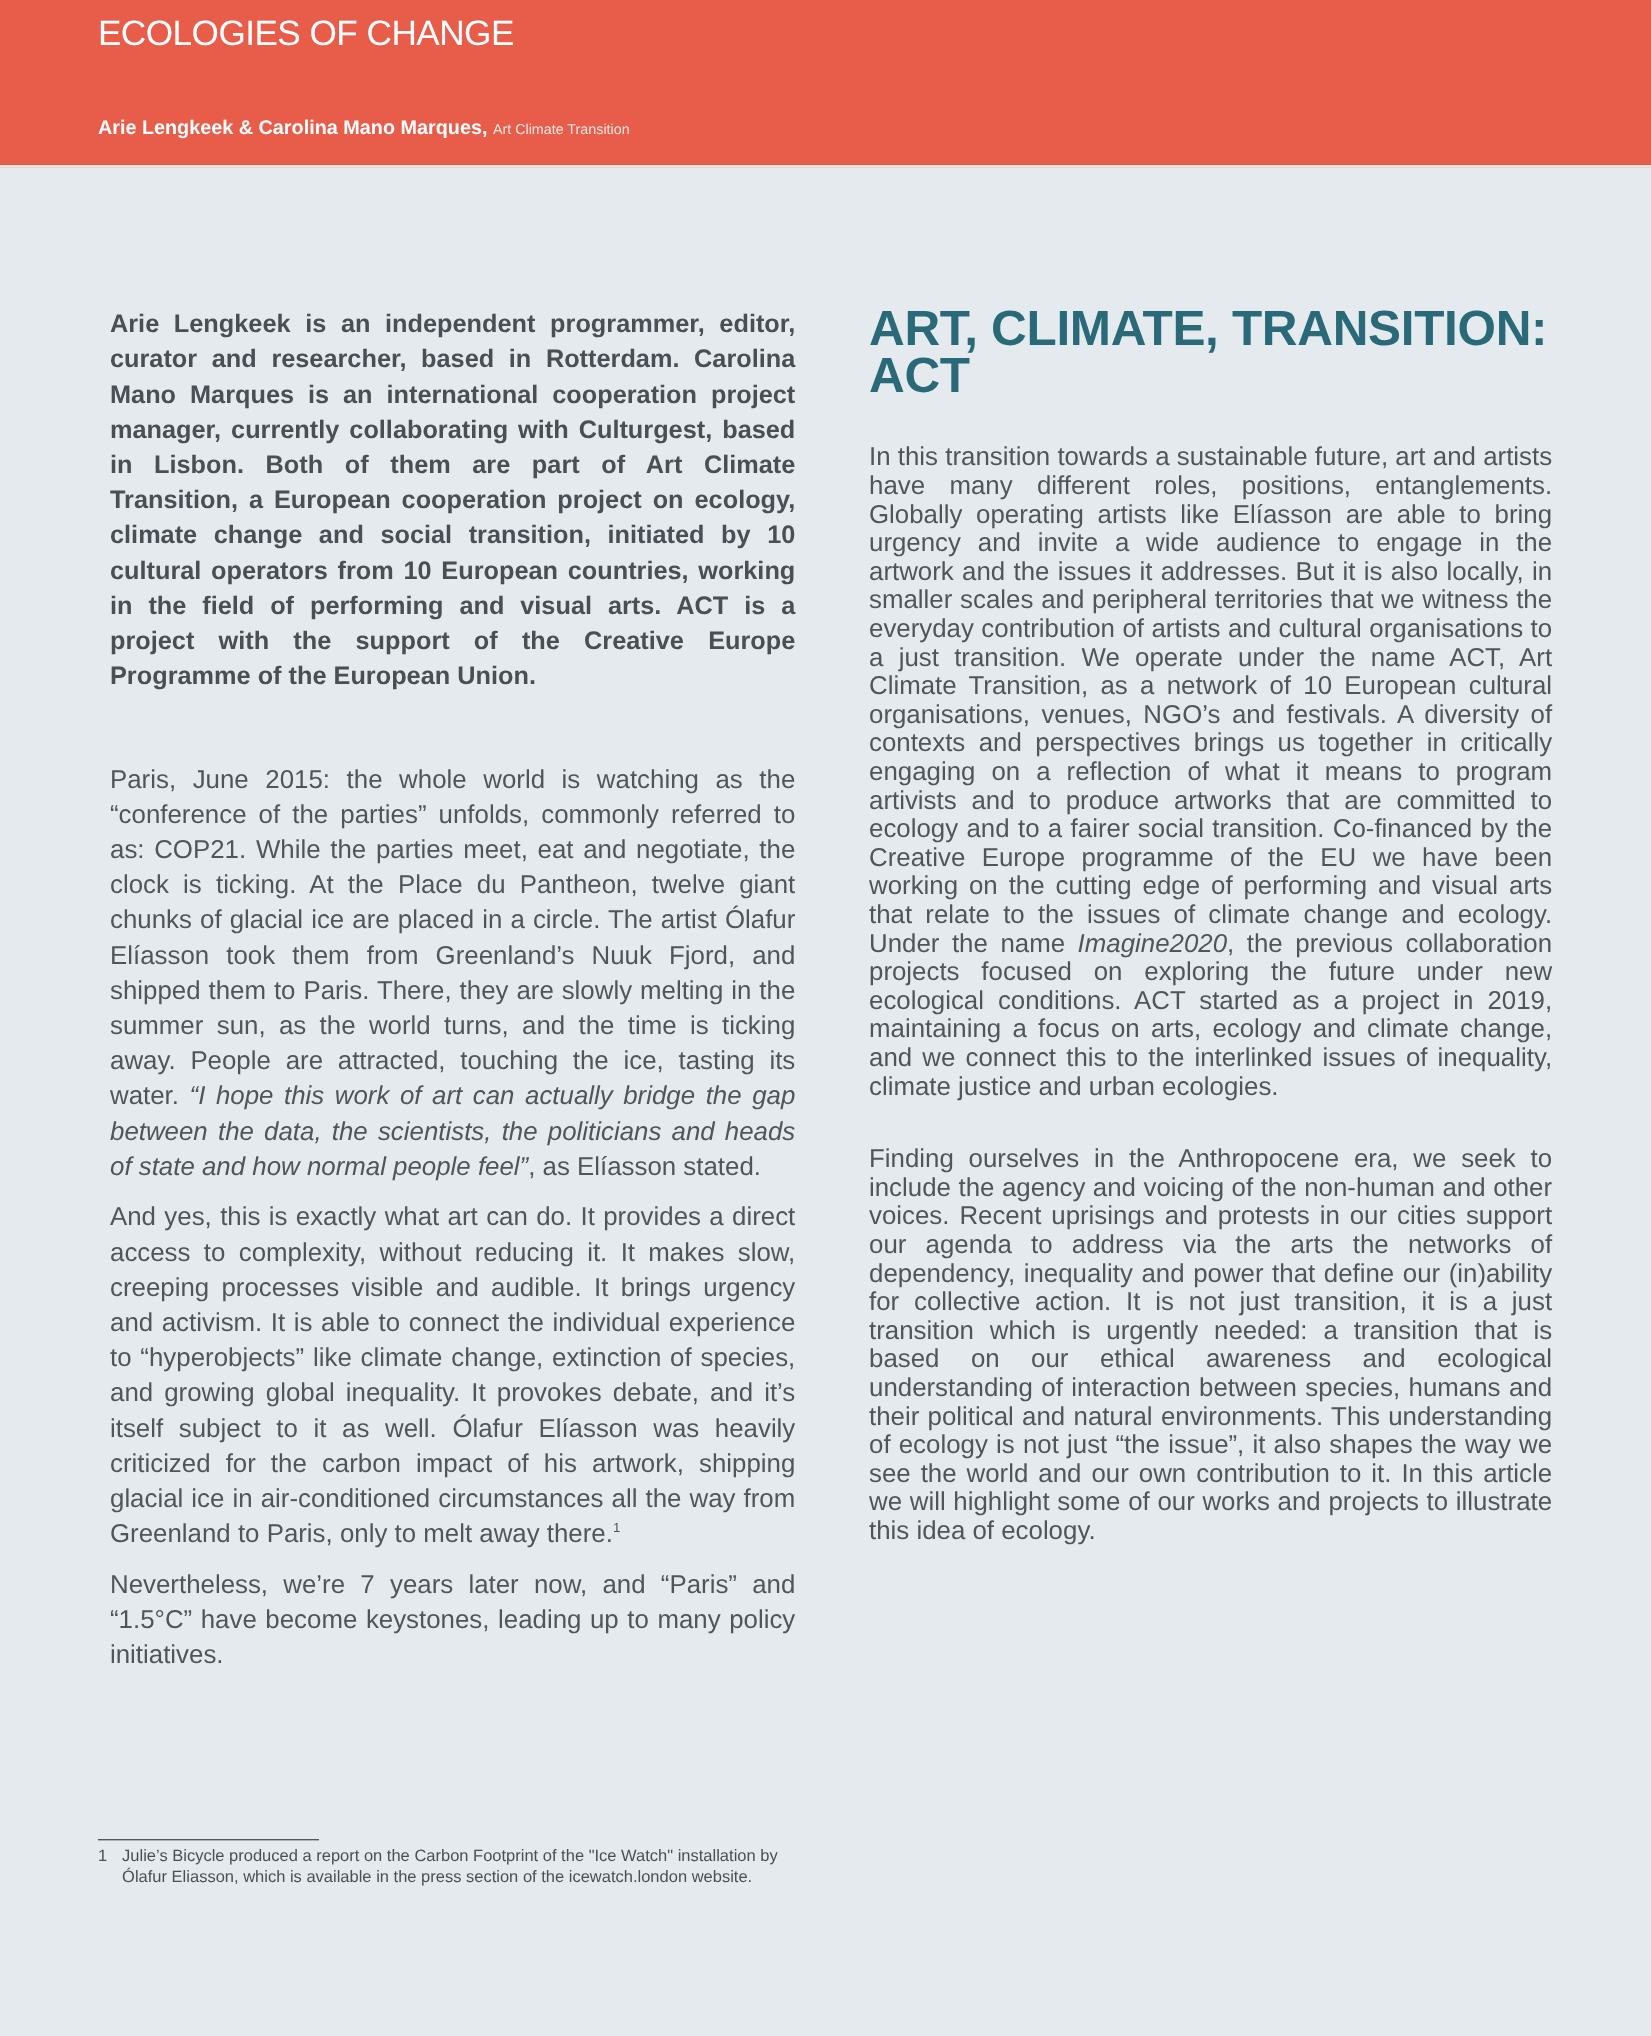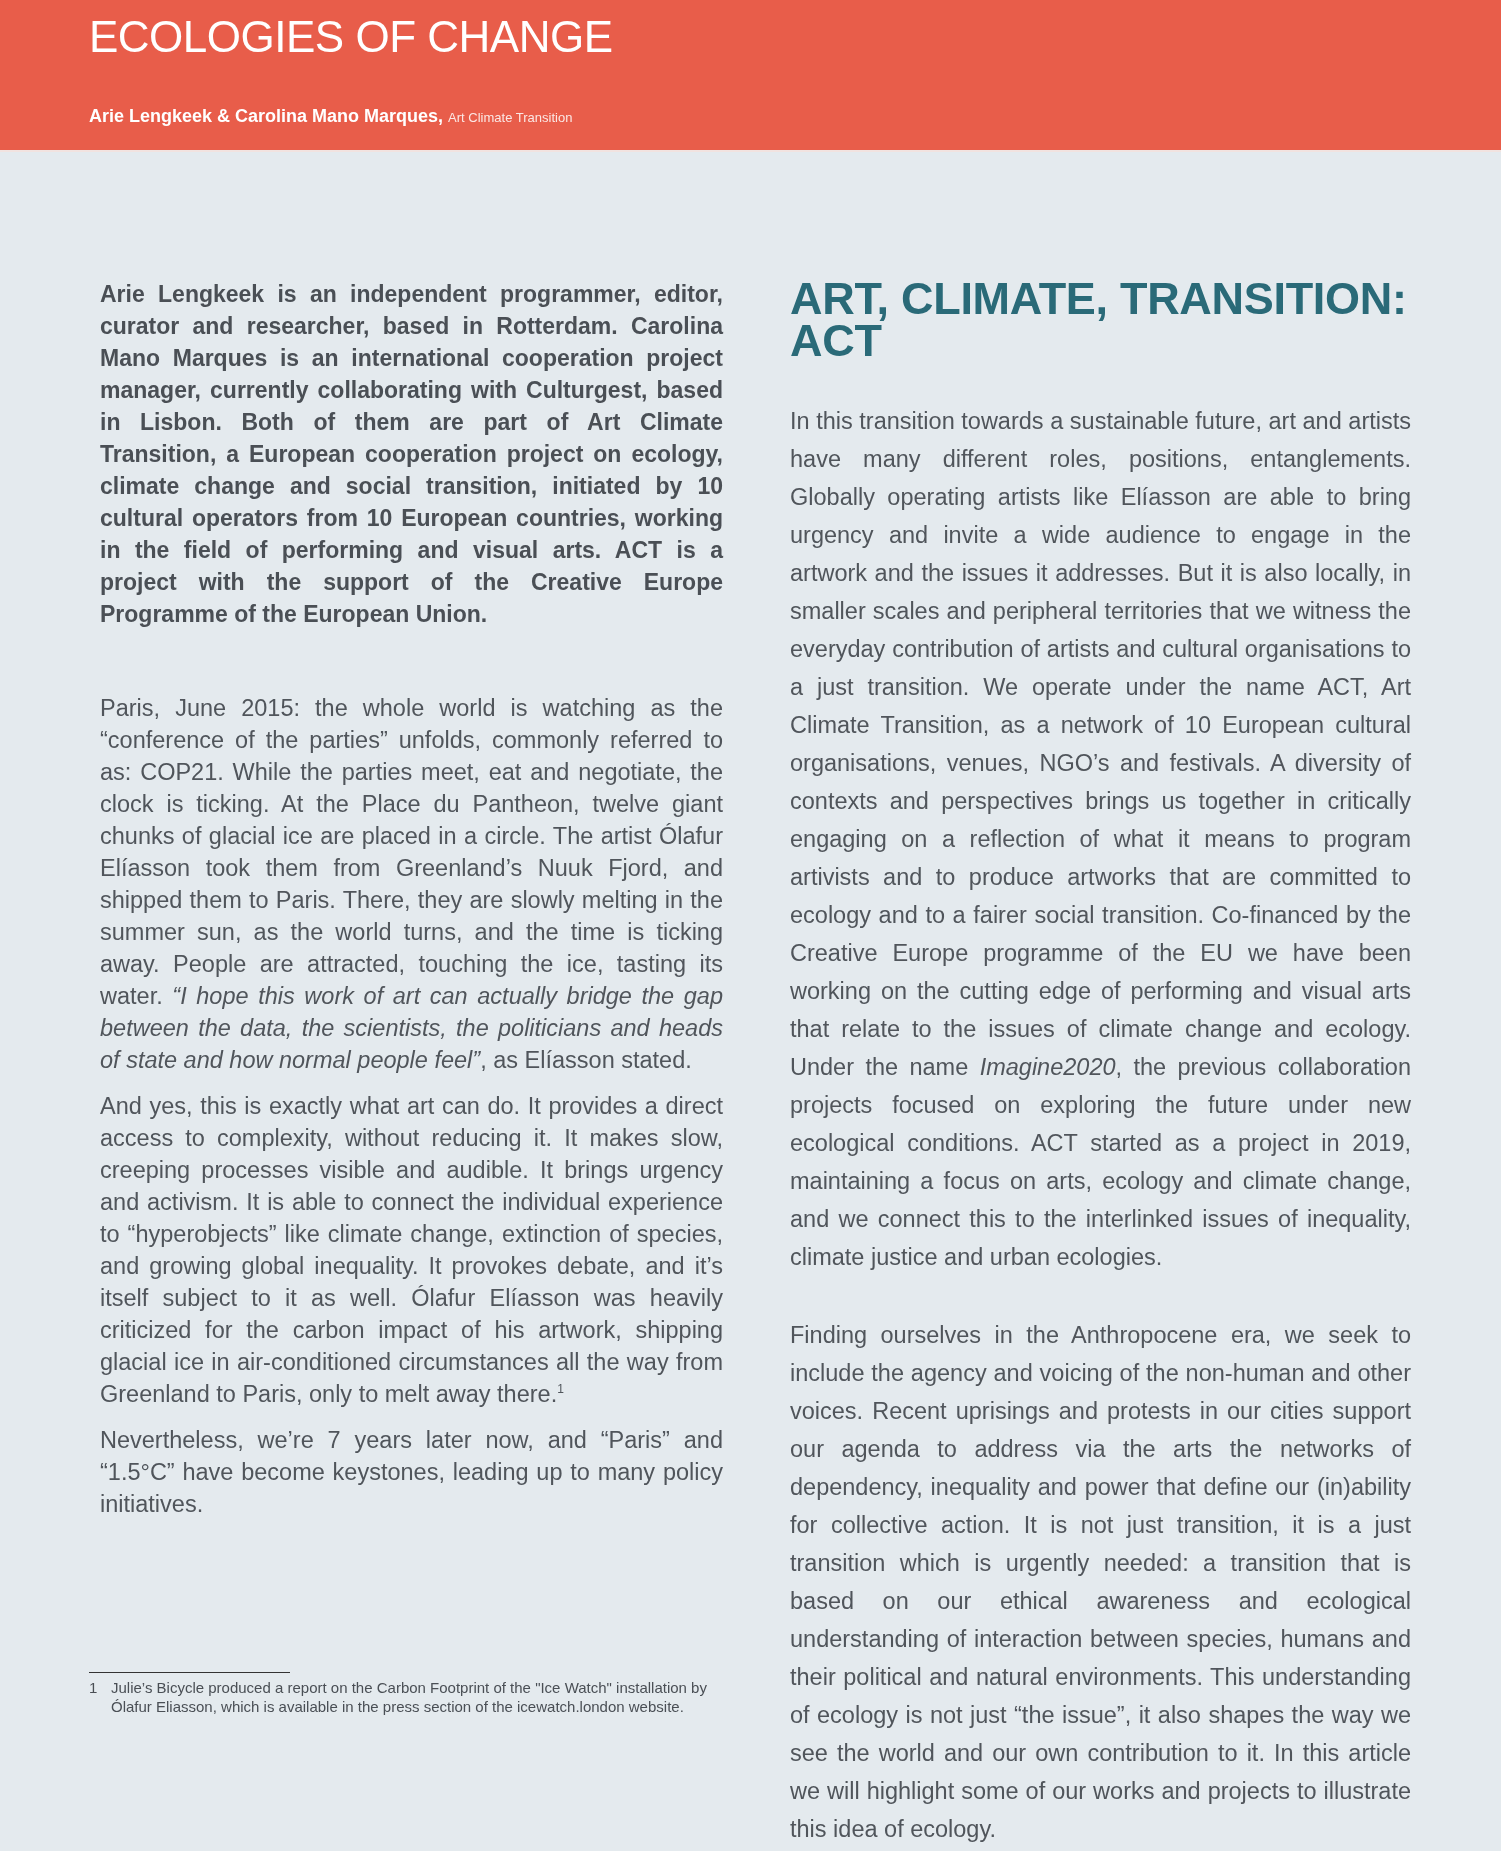--- a/index.html
+++ b/index.html
@@ -18,21 +18,21 @@
     width: 1501px;
     height: 150px;
     background: #e85d4a;
     border-bottom: 2px solid #f1e3e0;
   }
   .header .title-line {
     position: absolute;
     left: 89px;
     color: #ffffff;
     font-family: "Liberation Sans", sans-serif;
-    font-size: 44px;
+    font-size: 32px;
     letter-spacing: -0.5px;
     white-space: nowrap;
   }
   .header .t1 { top: 12px; }
   .header .t2 { top: 58px; }
   .header .byline {
     position: absolute;
     left: 89px;
     top: 106px;
     color: #ffffff;
@@ -74,21 +74,21 @@
     margin: 0 0 10px 0;
     color: #2a6a78;
     font-family: "Liberation Sans", sans-serif;
     font-weight: bold;
     font-size: 45px;
     line-height: 42px;
     text-align: left;
     letter-spacing: -0.3px;
   }
   .right { top: 278px; }
-  .right .body-p { line-height: 38px; margin-bottom: 16px; margin-top: 40px; }
+  .right .body-p { line-height: 26px; margin-bottom: 16px; margin-top: 40px; }
 
   .footnote-rule {
     position: absolute;
     left: 89px;
     top: 1672px;
     width: 201px;
     height: 0;
     border-top: 1.5px solid #333;
   }
   .footnote {

